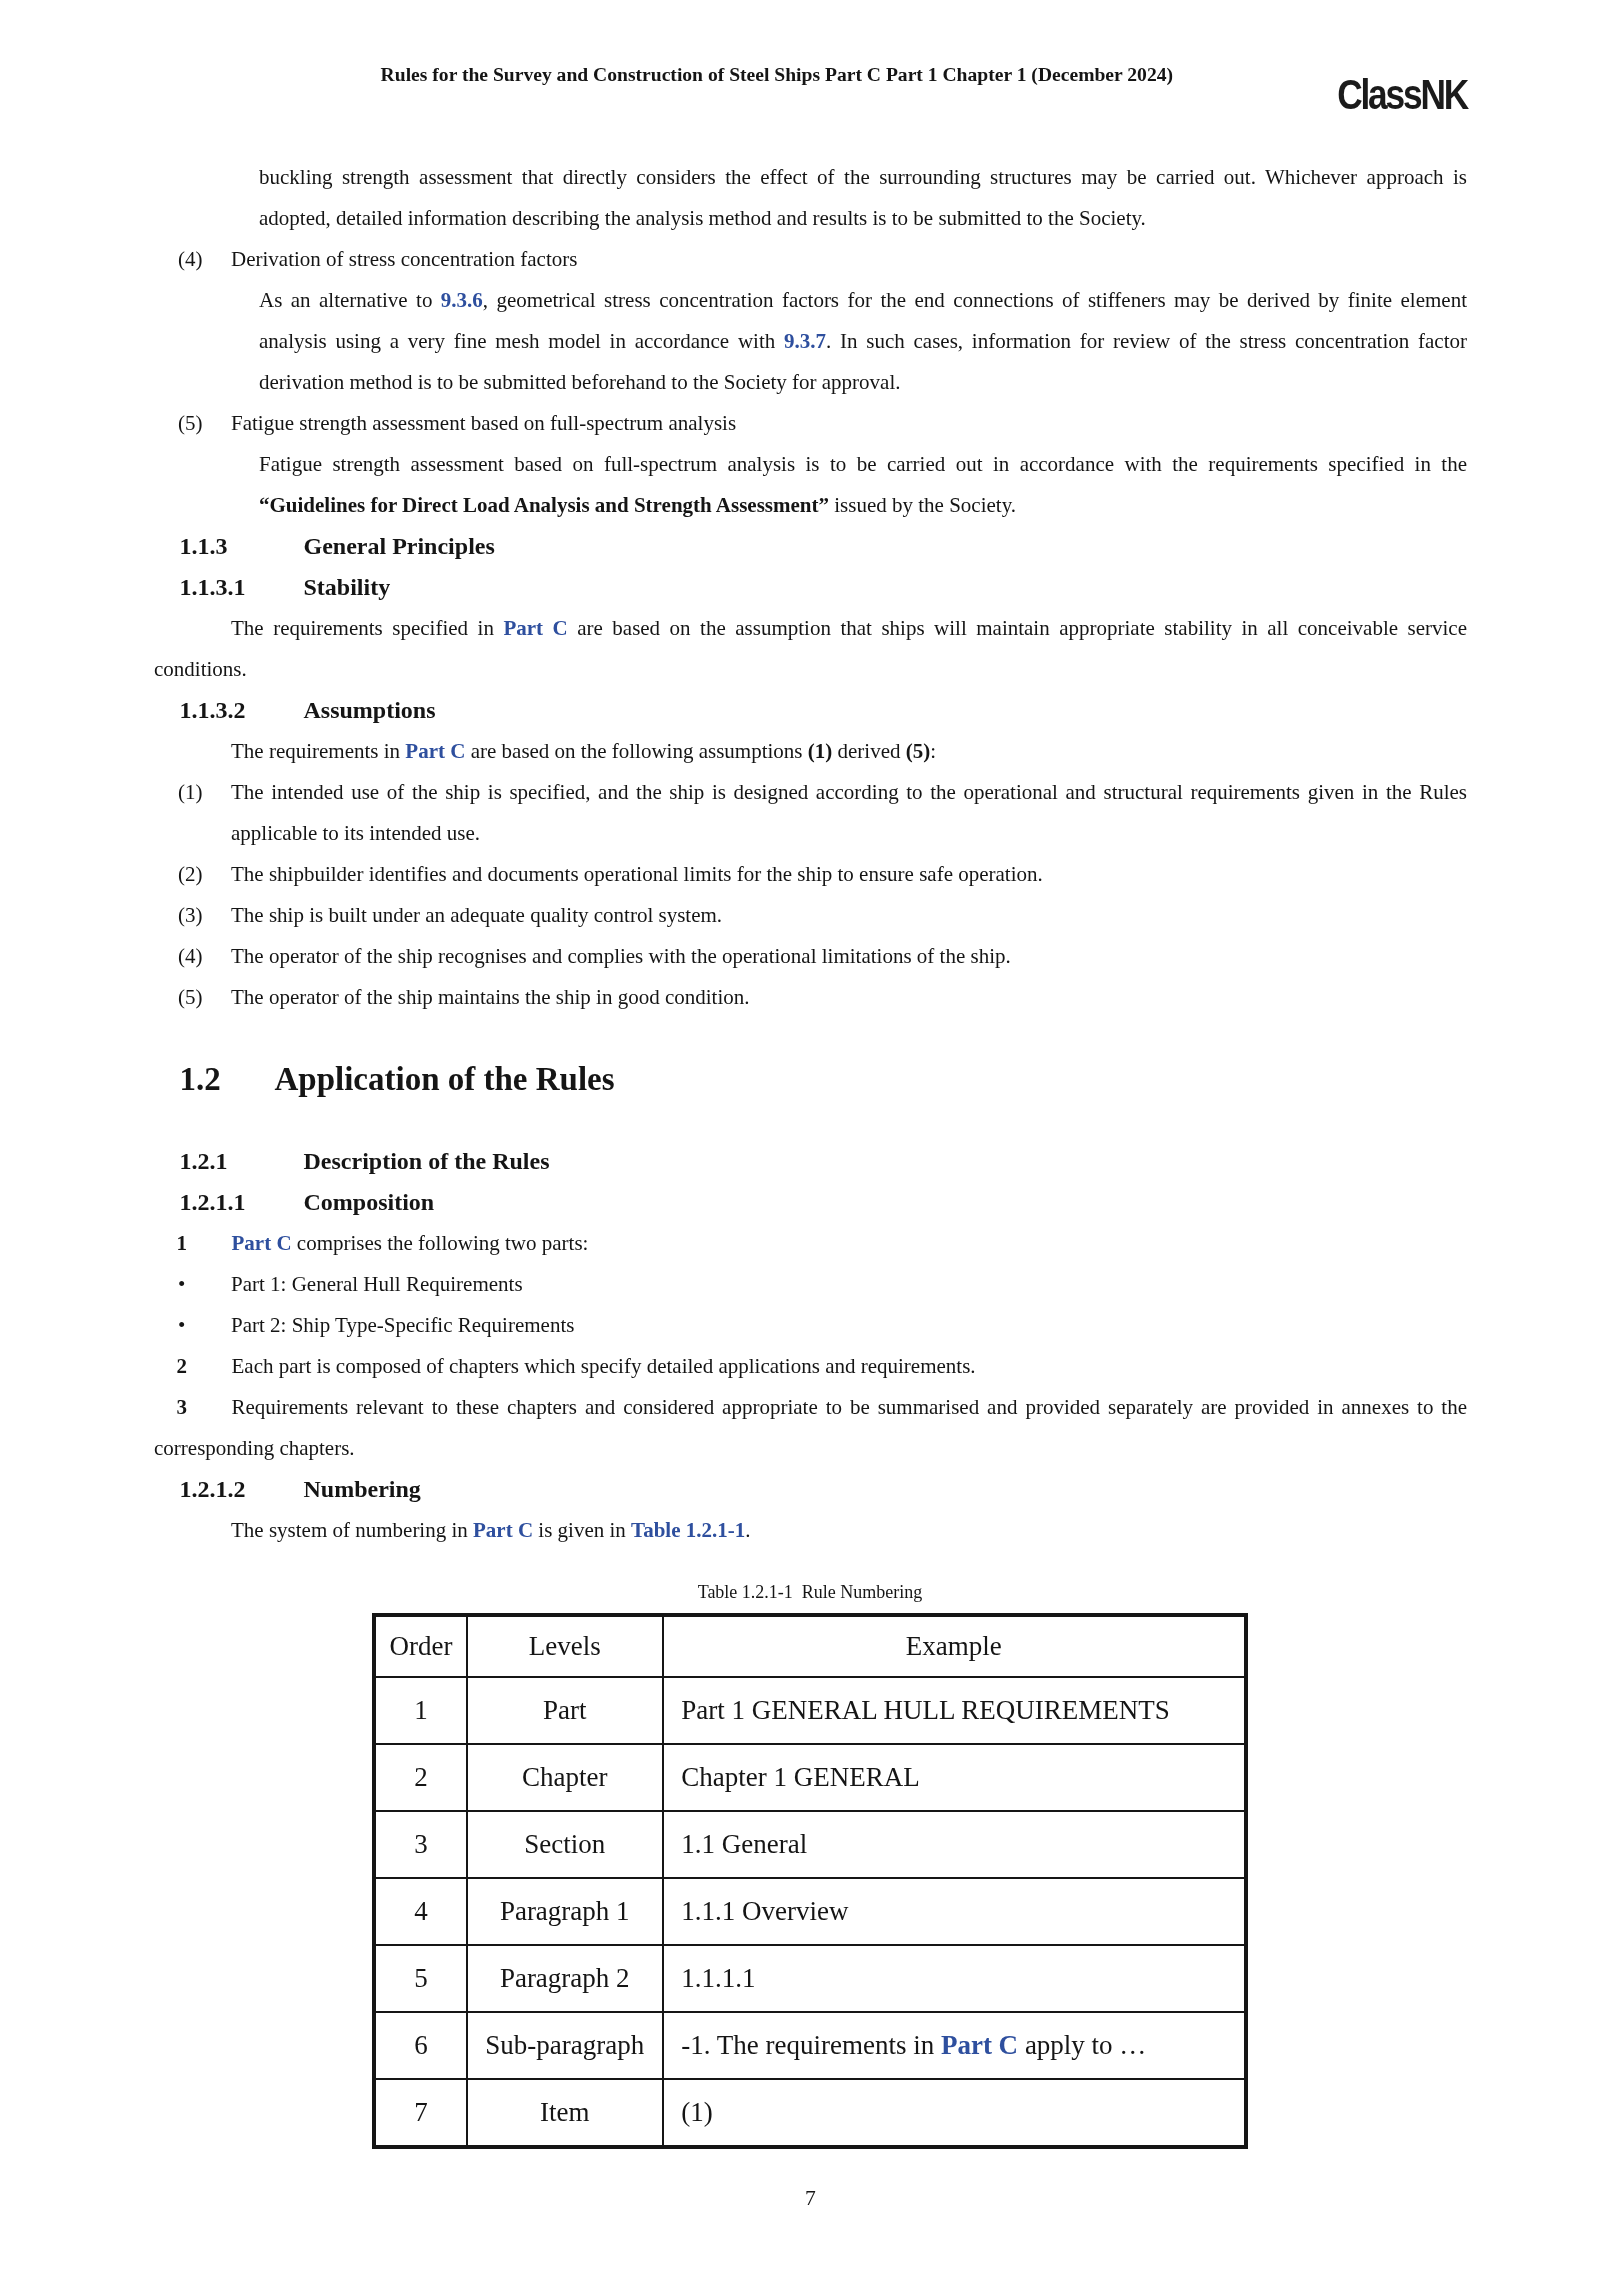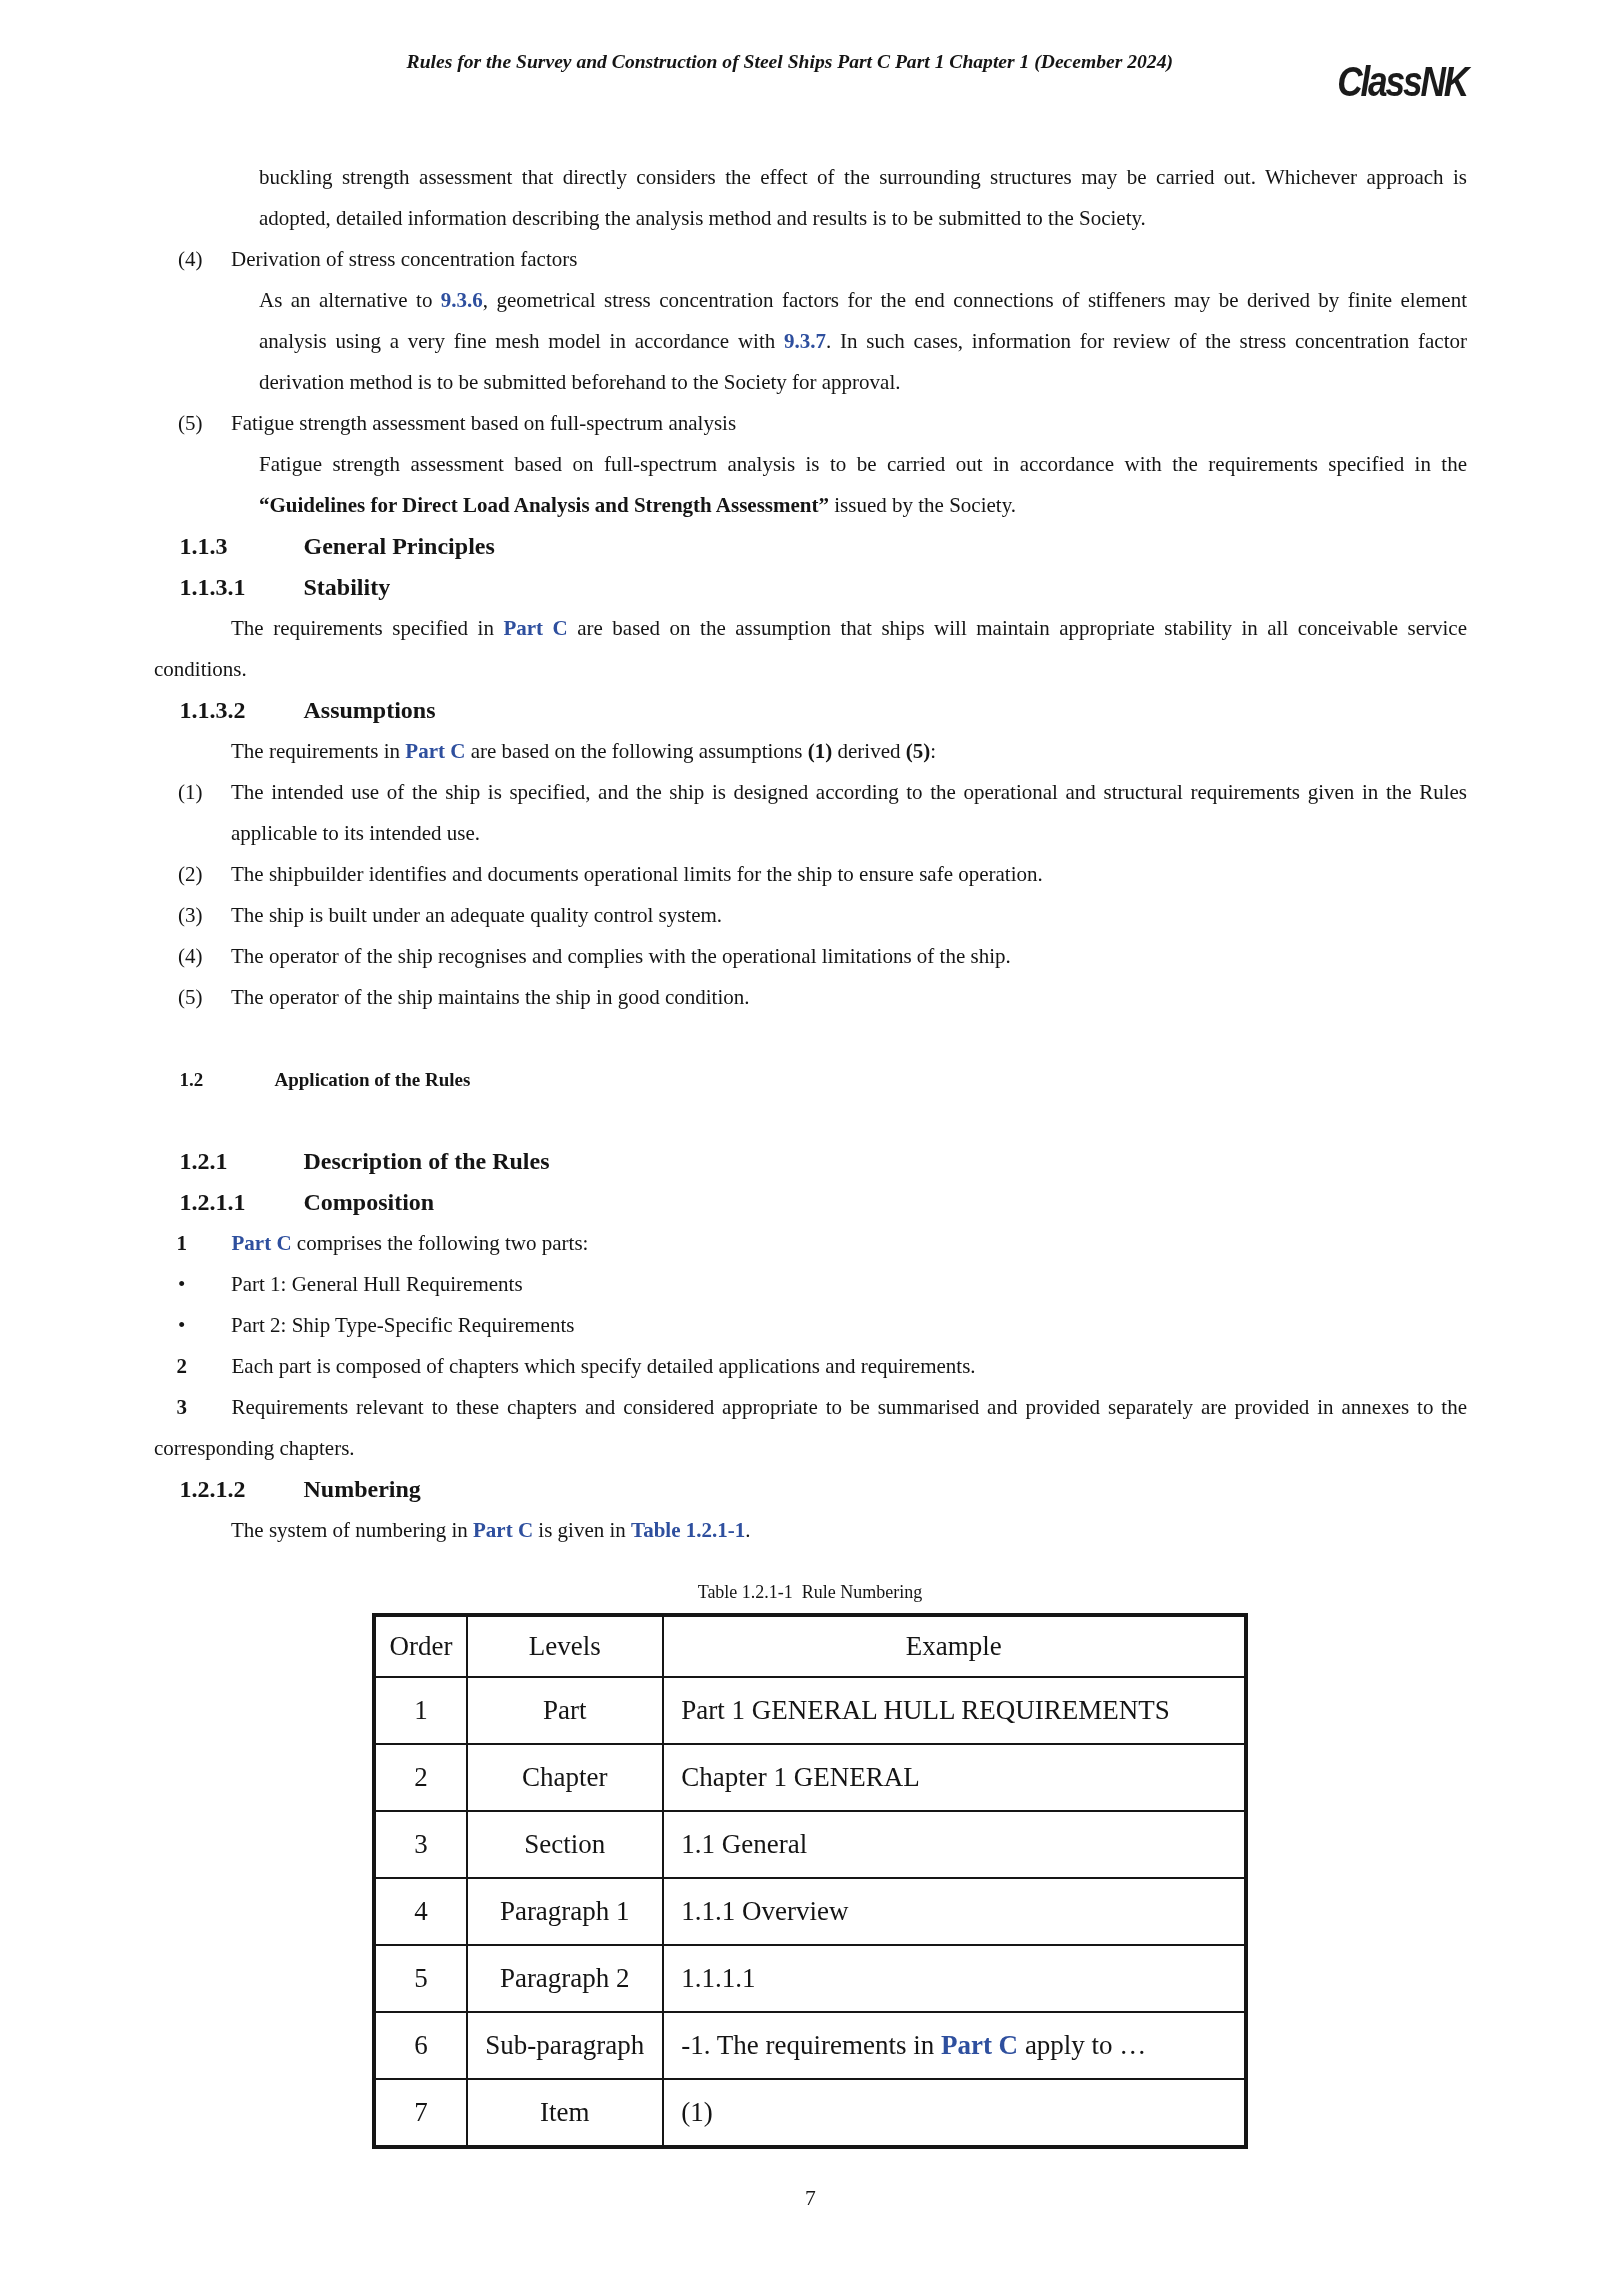--- a/index.html
+++ b/index.html
@@ -1,39 +1,39 @@
 <!DOCTYPE html>
 <html style="--link: #2e4f9e;"><head>
 <meta charset="utf-8">
 <style>
   html,body{margin:0;padding:0;background:#e8e8e8;}
   .page{position:relative;width:1621px;height:2293px;background:#ffffff;color:#151515;
         font-family:"Liberation Serif",serif;margin:0 auto;overflow:hidden;}
 
   
-  .hdr{position:absolute;top:41px;left:154px;right:154px;height:69px;font-style:italic;}
+  .hdr{position:absolute;top:54px;left:154px;right:154px;height:69px;}
   .hdr-title{position:absolute;right:294px;top:9.8px;font-weight:bold;font-size:19.6px;white-space:nowrap;}
   .logo{position:absolute;right:0px;top:17.6px;font-family:"Liberation Sans",sans-serif;
         font-weight:bold;font-size:41px;letter-spacing:-2.5px;transform:scaleX(.86) scaleY(1.02);
         transform-origin:right center;color:#1b1b1b;}
 
   
   .content{position:absolute;top:157px;left:154px;width:1313px;
            font-size:21px;line-height:41px;text-align:justify;}
 
   .hang{margin-left:105px;}
   .item{padding-left:77px;text-indent:-53px;}
   .mk{display:inline-block;width:53px;text-indent:0;}
   .pind{text-indent:77px;}
   .npara{text-indent:22.5px;}
   .nmk{display:inline-block;width:55px;font-weight:bold;text-indent:0;}
 
   .h-para{font-weight:bold;font-size:24px;padding-left:25.5px;text-align:left;}
   .h-para .hnum{display:inline-block;width:124px;}
-  .h-sec{font-weight:bold;font-size:19px;padding-left:25.5px;margin-top:41px;text-align:left;}
+  .h-sec{font-weight:bold;font-size:33px;padding-left:25.5px;margin-top:41px;text-align:left;}
   .h-sec .hnum{display:inline-block;width:95px;}
   .mt42{margin-top:41px;}
 
   .lk{color:var(--link,#2e4f9e);font-weight:bold;}
   .b{font-weight:bold;}
 
   
   .tblwrap{margin-top:27.4px;text-align:left;text-indent:0;}
   .tbl-title{width:876px;margin-left:218px;text-align:center;font-size:18px;line-height:29px;
              margin-bottom:5.9px;}

